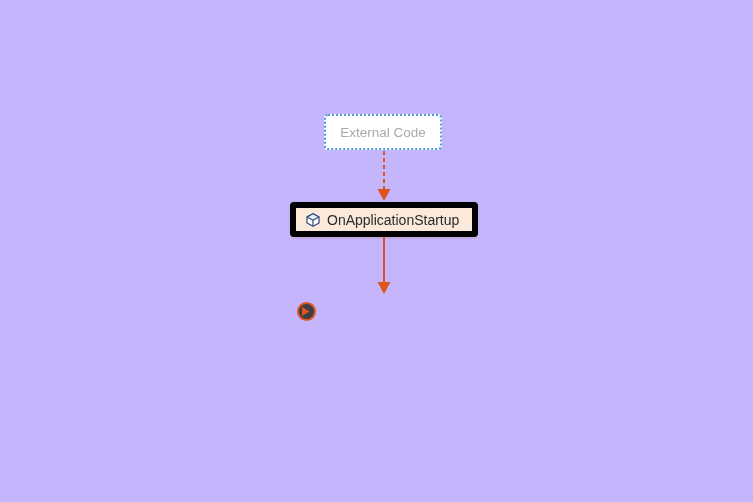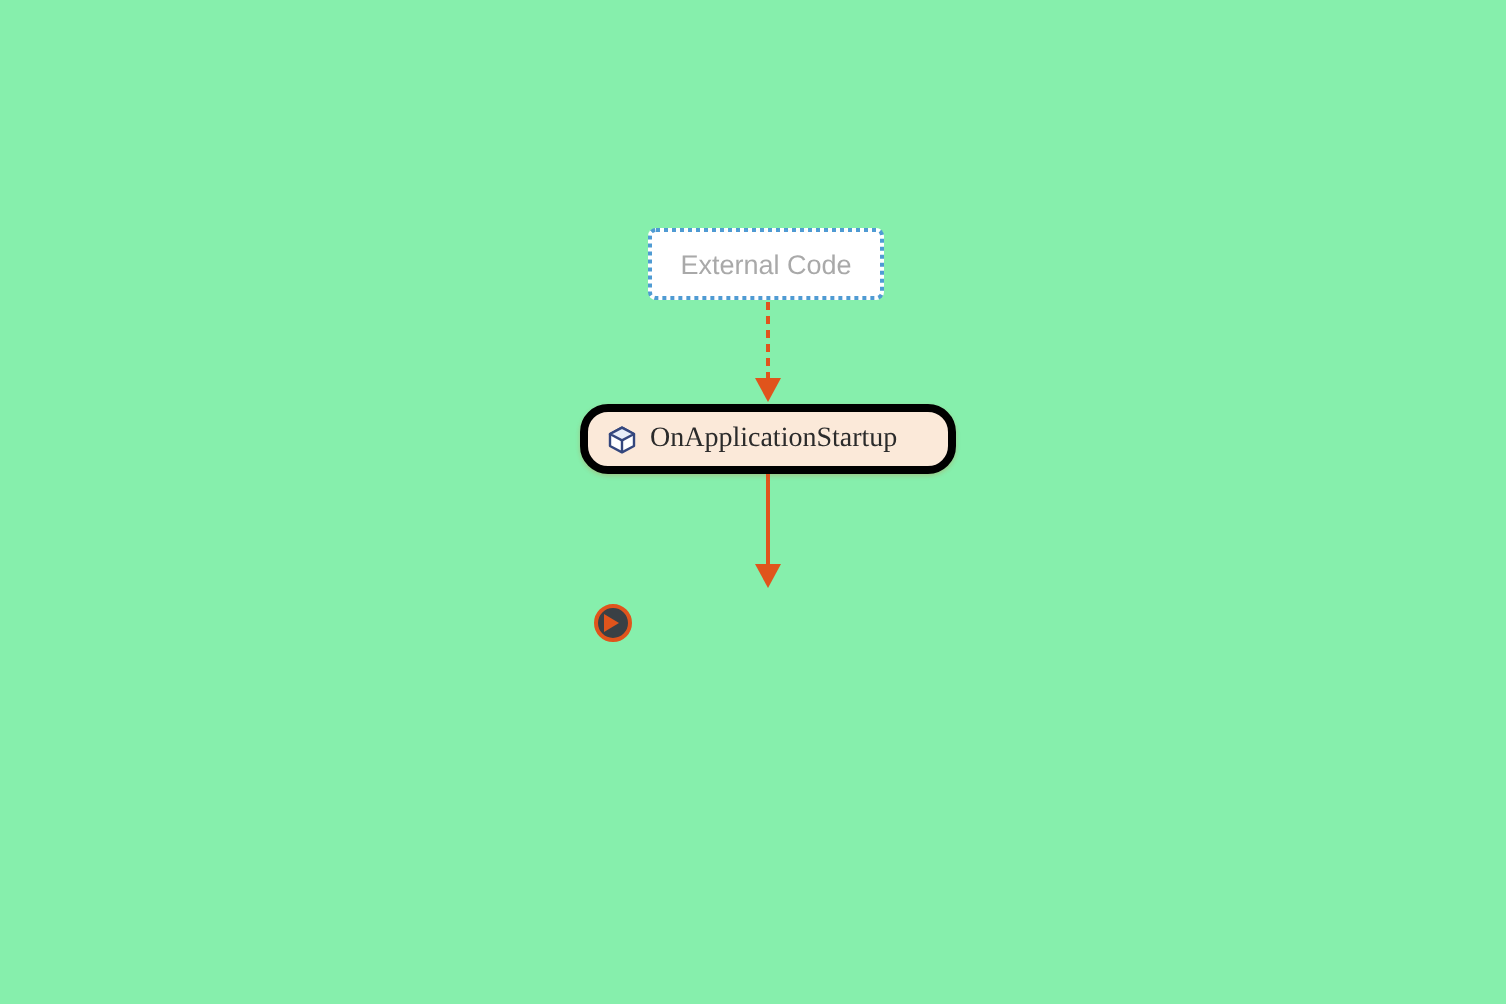--- a/index.html
+++ b/index.html
@@ -5,21 +5,21 @@
   html, body {
     margin: 0;
     padding: 0;
     background: #ffffff;
     font-family: "Liberation Sans", sans-serif;
   }
   .canvas {
     position: relative;
     width: 753px;
     height: 502px;
-    background: #86efac;
+    background: #c4b5fd;
     overflow: hidden;
   }
   .edges-layer {
     position: absolute;
     left: 0;
     top: 0;
     width: 753px;
     height: 502px;
     pointer-events: none;
   }
@@ -38,28 +38,27 @@
     border: 2px dotted #4F9BD3;
     border-radius: 4px;
     background: #ffffff;
   }
   .node-external .ext-label {
     color: #A9A9A9;
     font-size: 13.5px;
     white-space: nowrap;
   }
   .node-method {
-    border: 4px solid #000000;
-    border-radius: 14px;
+    border: 6px solid #000000;
+    border-radius: 4px;
     background: #FBE9D9;
     box-shadow: 0 1px 2px rgba(224, 84, 28, 0.25);
     justify-content: flex-start;
     padding: 0 10px;
     cursor: default;
-    font-family: Liberation Serif, serif;
   }
   .node-app {
     left: 290px;
     top: 202px;
     width: 188px;
     height: 35px;
   }
   .node-main {
     left: 316px;
     top: 296px;

